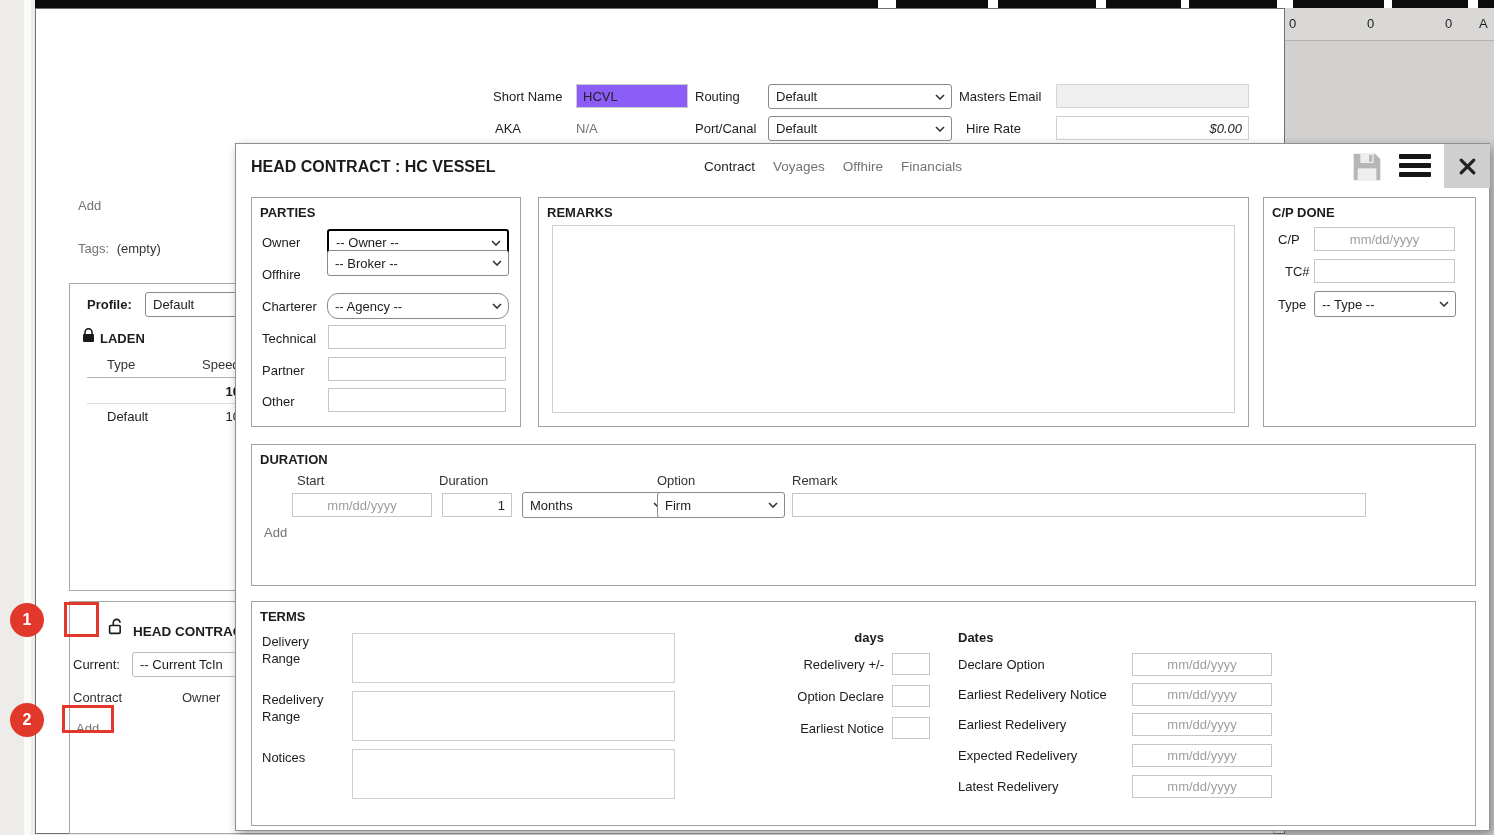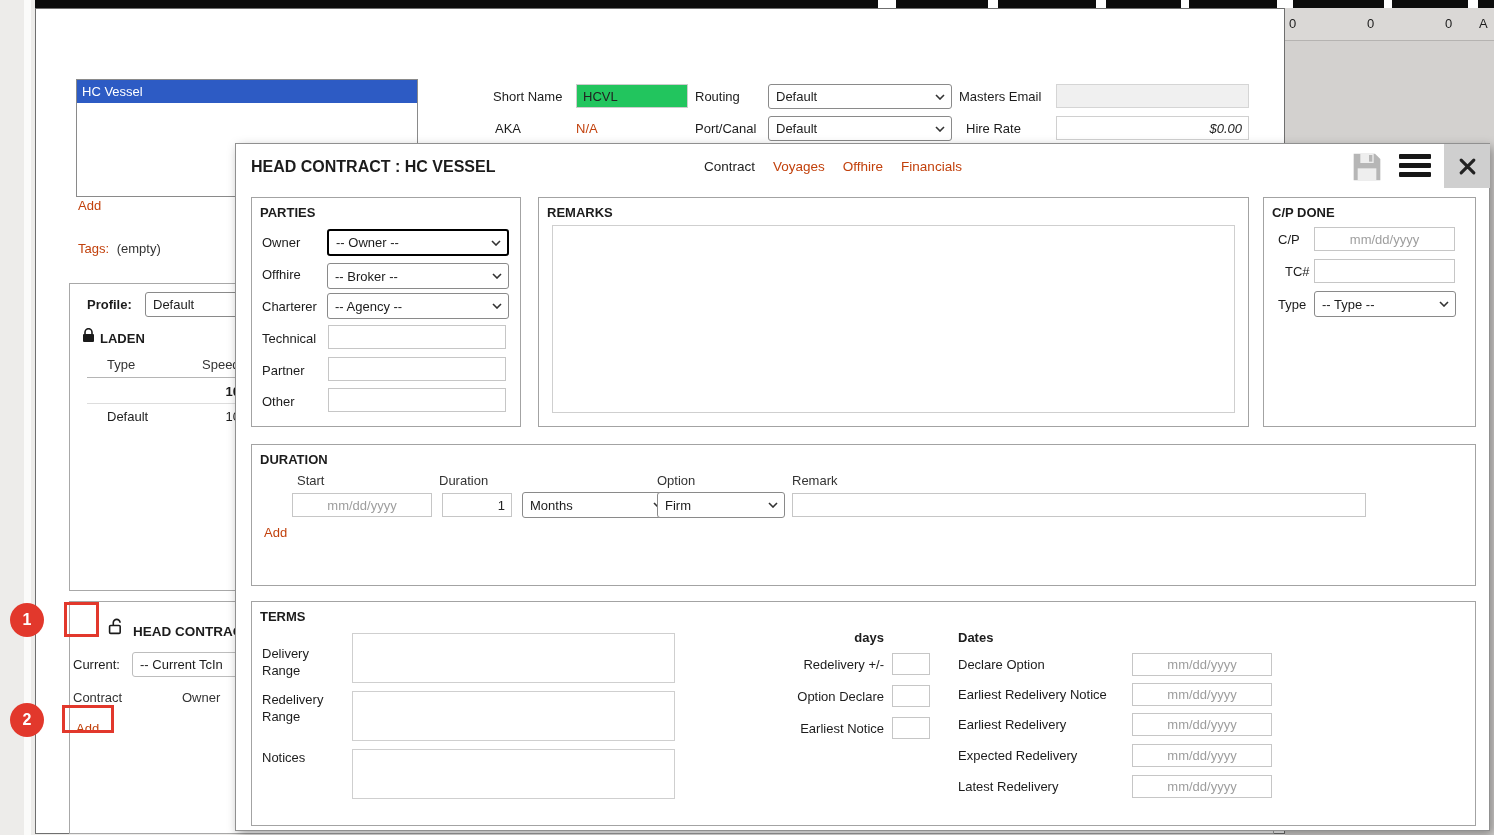--- a/index.html
+++ b/index.html
@@ -1,21 +1,21 @@
 <!DOCTYPE html>
 <html><head>
 <meta charset="utf-8">
 <style>
   * { margin:0; padding:0; box-sizing:border-box; }
   body { font-family:"Liberation Sans", sans-serif; background:#888; }
   .stage { position:relative; width:1494px; height:835px; overflow:hidden;
            background:#edecea; font-size:13px; color:#1c1c1c; }
   .abs { position:absolute; }
   .bold { font-weight:bold; }
-  .link { color:#c2410c; cursor:pointer; }
+  .link { color:#737373; cursor:pointer; }
   .lbl { position:absolute; white-space:nowrap; }
   .r { text-align:right; }
 
   
   .win { position:absolute; background:#fff; border:1px solid #6f6f6f; }
   .winhdr { position:absolute; left:0; top:0; right:0; height:42px;
             background:#dcdcdc; border-bottom:1px solid #9a9a9a; }
   .closebox { position:absolute; display:flex; align-items:center; justify-content:center; cursor:pointer; }
   .menu-icon div { width:32px; height:5px; background:#161616; margin-bottom:4px; border-radius:1px; }
 
@@ -72,32 +72,29 @@
       <span class="lbl" style="left:4px; top:8px;">0</span>
       <span class="lbl" style="left:82px; top:8px;">0</span>
       <span class="lbl" style="left:160px; top:8px;">0</span>
       <span class="lbl" style="left:194px; top:8px;">A</span>
     </div>
   </div>
 
   <div class="win" style="left:35px; top:8px; width:1250px; height:826px; z-index:10;">
 
 
-    <div class="listbox" style="left:40px; top:70px; width:342px; height:118px;">
-      <div class="listsel">HC Vessel</div>
-    </div>
     <span class="lbl link" style="left:42px; top:189px;">Add</span>
 
     <span class="lbl" style="left:42px; top:232px;">
       <span class="link">Tags:</span>
       <span style="color:#333; margin-left:4px;">(empty)</span>
     </span>
 
     <span class="lbl" style="left:457px; top:80px;">Short Name</span>
-    <input class="txt" type="text" style="left: 540px; top: 75px; width: 112px; background: #22c55e; border-color: rgb(205, 205, 205);" value="HCVL">
+    <input class="txt" type="text" style="left: 540px; top: 75px; width: 112px; background: #8b5cf6; border-color: rgb(205, 205, 205);" value="HCVL">
     <span class="lbl" style="left:659px; top:80px;">Routing</span>
     <div class="sel" style="left:732px; top:75px; width:184px;">
       <span class="sel-text">Default</span>
       <svg class="chev" width="10" height="6" viewBox="0 0 10 6">
           <path d="M1 1l4 4 4-4" fill="none" stroke="#333" stroke-width="1.6"></path>
         </svg>
     </div>
     <span class="lbl" style="left:923px; top:80px;">Masters Email</span>
     <input class="txt" type="text" style="left: 1020px; top: 75px; width: 193px; background: rgb(240, 240, 240); border-color: rgb(213, 213, 213);">
 
@@ -190,28 +187,28 @@
     <div class="fieldset" style="left:15px; top:53px; width:270px; height:230px;">
       <span class="fs-title">PARTIES</span>
       <span class="lbl" style="left:10px; top:37px;">Owner</span>
       <div class="sel sel-focus" style="left:75px; top:31px; width:182px; height:27px;">
         <span class="sel-text">-- Owner --</span>
         <svg class="chev" width="10" height="6" viewBox="0 0 10 6">
             <path d="M1 1l4 4 4-4" fill="none" stroke="#333" stroke-width="1.6"></path>
           </svg>
       </div>
       <span class="lbl" style="left:10px; top:69px;">Offhire</span>
-      <div class="sel" style="left:75px; top:65px; width:182px; height:26px;">
+      <div class="sel" style="left:75px; top:52px; width:182px; height:26px;">
         <span class="sel-text">-- Broker --</span>
         <svg class="chev" width="10" height="6" viewBox="0 0 10 6">
             <path d="M1 1l4 4 4-4" fill="none" stroke="#333" stroke-width="1.6"></path>
           </svg>
       </div>
       <span class="lbl" style="left:10px; top:101px;">Charterer</span>
-      <div class="sel" style="left:75px; top:95px; width:182px; height:26px;">
+      <div class="sel" style="left:75px; top:95px; width:182px; height:26px;border-radius:11px;">
         <span class="sel-text">-- Agency --</span>
         <svg class="chev" width="10" height="6" viewBox="0 0 10 6">
             <path d="M1 1l4 4 4-4" fill="none" stroke="#333" stroke-width="1.6"></path>
           </svg>
       </div>
       <span class="lbl" style="left:10px; top:133px;">Technical</span>
       <input class="txt" type="text" style="left: 76px; top: 127px; width: 178px;">
       <span class="lbl" style="left:10px; top:165px;">Partner</span>
       <input class="txt" type="text" style="left: 76px; top: 159px; width: 178px;">
       <span class="lbl" style="left:10px; top:196px;">Other</span>
@@ -259,21 +256,21 @@
             <path d="M1 1l4 4 4-4" fill="none" stroke="#333" stroke-width="1.6"></path>
           </svg>
       </div>
       <input class="txt" type="text" style="left: 540px; top: 48px; width: 574px;">
       <span class="lbl link" style="left:12px; top:80px;">Add</span>
     </div>
 
     <div class="fieldset" style="left:15px; top:457px; width:1225px; height:225px;">
       <span class="fs-title">TERMS</span>
 
-      <span class="lbl" style="left:10px; top:31px; width:72px; white-space:normal; line-height:17px;margin-top:12px;">Delivery Range</span>
+      <span class="lbl" style="left:10px; top:31px; width:72px; white-space:normal; line-height:17px;">Delivery Range</span>
       <textarea class="ta" style="left: 100px; top: 31px; width: 323px; height: 50px;"></textarea>
 
       <span class="lbl" style="left:10px; top:89px; width:80px; white-space:normal; line-height:17px;">Redelivery Range</span>
       <textarea class="ta" style="left: 100px; top: 89px; width: 323px; height: 50px;"></textarea>
 
       <span class="lbl" style="left:10px; top:148px;">Notices</span>
       <textarea class="ta" style="left: 100px; top: 147px; width: 323px; height: 50px;"></textarea>
 
       <span class="lbl bold r" style="left:420px; top:28px; width:212px;">days</span>
       <span class="lbl r" style="left:420px; top:55px; width:212px;">Redelivery +/-</span>

